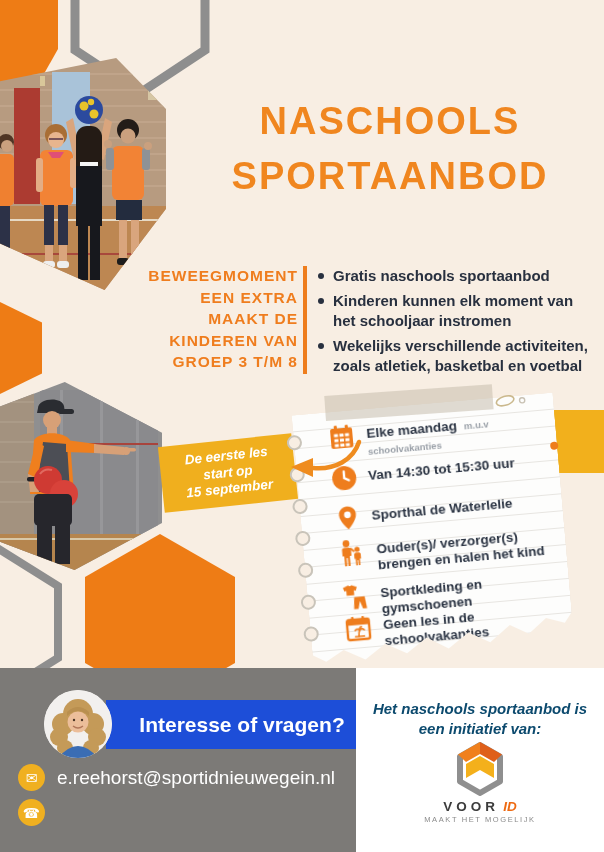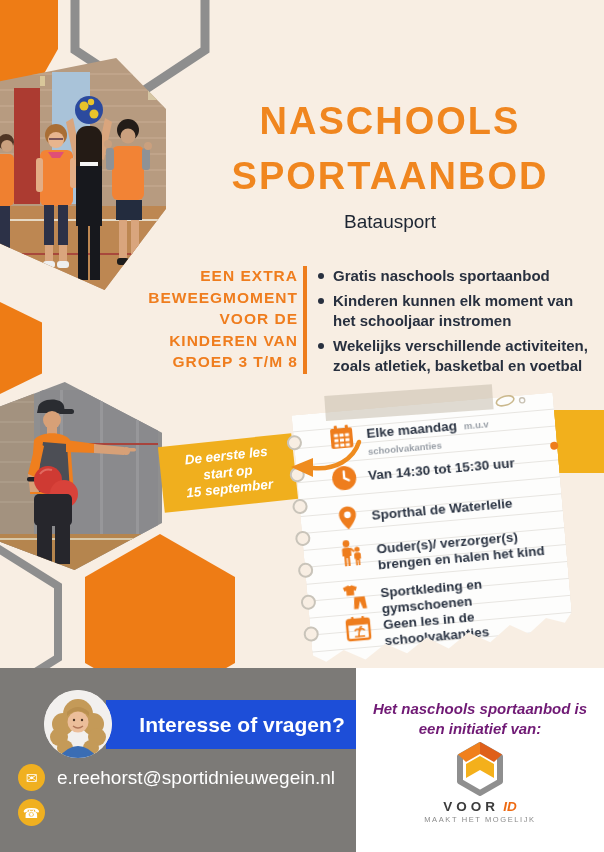--- a/index.html
+++ b/index.html
@@ -96,21 +96,21 @@
   .contact.c2{left:18px;top:799px;}
   .c-ic{width:27px;height:27px;border-radius:50%;background:#f0b020;color:#fff;
       display:flex;align-items:center;justify-content:center;font-size:14px;
       font-family:"DejaVu Sans",sans-serif;}
   .c-txt{color:#fff;font-size:19px;font-weight:500;}
 
   
   .card{position:absolute;left:356px;top:668px;width:248px;height:184px;
       background:#ffffff;z-index:5;}
   .card .lead{position:absolute;left:0;width:248px;text-align:center;
-      color:#701a75;font-style:italic;font-weight:600;font-size:15px;}
+      color:#0c4a6e;font-style:italic;font-weight:600;font-size:15px;}
   .card .lead.l1{top:32px;}
   .card .lead.l2{top:52px;}
   .logo{position:absolute;left:101px;top:74px;}
   .brandline{position:absolute;left:0;top:129px;width:248px;text-align:center;}
   .brand{color:#3c3c3c;font-weight:700;font-size:13.5px;letter-spacing:4px;}
   .brand-accent{color:#ee6a12;font-weight:800;font-style:italic;font-size:13.5px;
       margin-left:4px;}
   .tagline{position:absolute;left:0;top:147px;width:248px;text-align:center;
       color:#8b8b8b;font-weight:400;font-size:7.5px;letter-spacing:1.6px;}
 </style>
@@ -236,26 +236,25 @@
       <rect x="34" y="112" width="38" height="32" rx="5" fill="#26262c"></rect>
       <rect x="37" y="140" width="15" height="42" fill="#26262c"></rect>
       <rect x="55" y="140" width="15" height="42" fill="#26262c"></rect>
     </svg>
   </div>
 
   <div class="title">
     <div>NASCHOOLS</div>
     <div>SPORTAANBOD</div>
   </div>
-  <div class="subtitle">Batausport</div>
 
   <div class="intro-heading">
+    <div>BEWEEGMOMENT</div>
     <div>EEN EXTRA</div>
-    <div>BEWEEGMOMENT</div>
-    <div>VOOR DE</div>
+    <div>MAAKT DE</div>
     <div>KINDEREN VAN</div>
     <div>GROEP 3 T/M 8</div>
   </div>
   <div class="intro-divider"></div>
   <ul class="bullets">
     <li>
       <span class="b-strong">Gratis</span><span> naschools sportaanbod</span>
     </li>
     <li>
       <span class="b-strong"></span><span>Kinderen kunnen elk moment van het schooljaar instromen</span>

